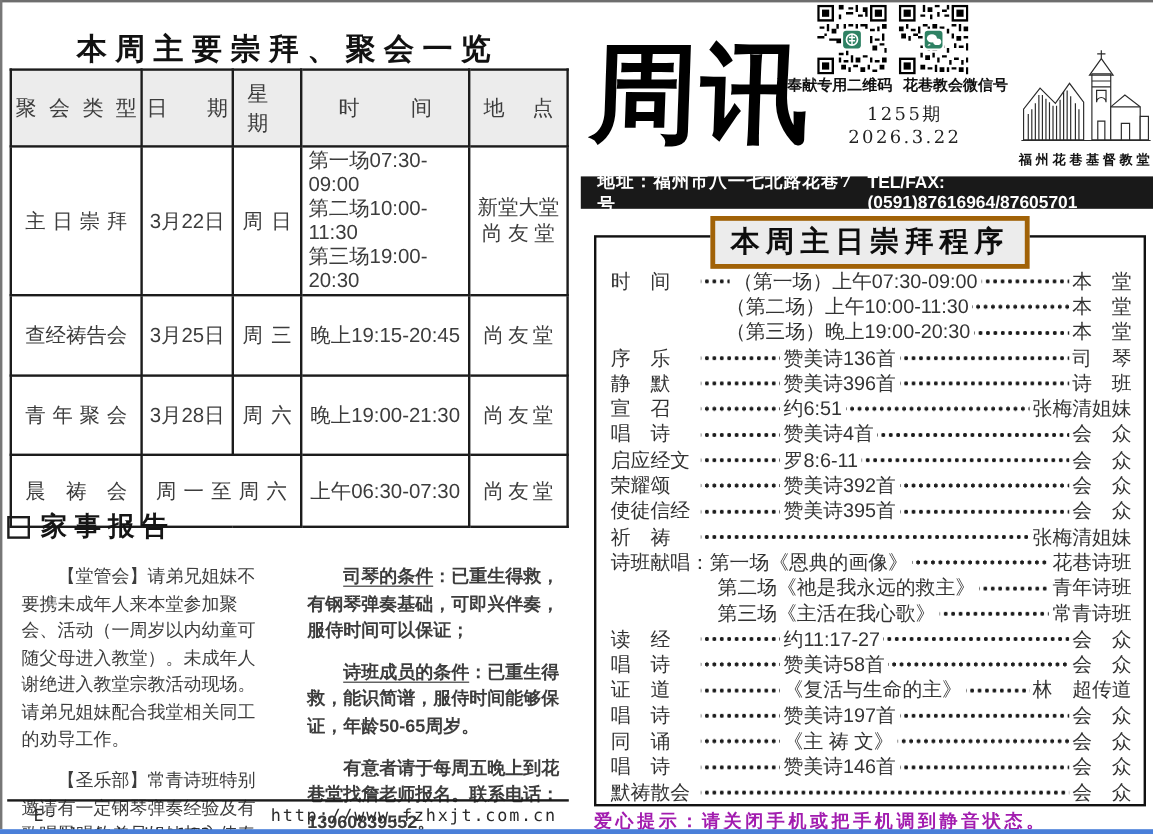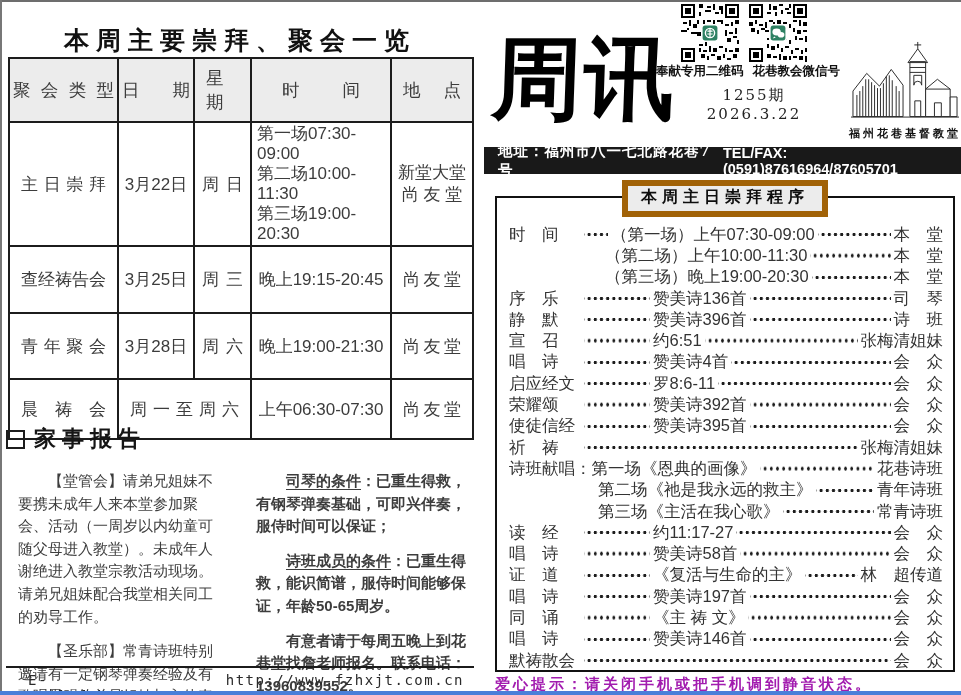--- a/index.html
+++ b/index.html
@@ -53,22 +53,22 @@
   .addr-bar{position:absolute;left:484px;top:147px;width:477px;height:27px;background:#191919;
     display:flex;align-items:center;justify-content:space-between;color:#fff;box-sizing:border-box;
     padding:0 2px 0 14px;}
   .addr-bar .addr{font-family:"DejaVu Serif",serif;font-weight:bold;font-size:14.5px;letter-spacing:1px;}
   .addr-bar .tel{font-weight:bold;font-size:14.5px;}
 
   
   .pbox{position:absolute;left:495px;top:196px;width:460px;height:476px;border:2px solid #111;
     box-sizing:border-box;padding:26px 10px 4px 12px;}
   .ptitle{position:absolute;left:50%;top:-18px;transform:translateX(-50%);background:#ececec;
-    border:6px solid #a16207;padding:1px 13px 3px;font-family:"DejaVu Serif",serif;font-weight:bold;
-    font-size:16px;letter-spacing:5px;white-space:nowrap;color:#0d0d0d;}
+    border:4px solid #a16207;padding:1px 13px 3px;font-family:"DejaVu Serif",serif;font-weight:bold;
+    font-size:24px;letter-spacing:5px;white-space:nowrap;color:#0d0d0d;}
   .prow{display:flex;align-items:center;height:21.3px;font-size:16.5px;color:#333;white-space:nowrap;}
   .plab{flex:0 0 72px;}
   .plab5{flex:0 0 auto;}
   .pmid{flex:0 0 auto;}
   .pright{flex:0 0 auto;}
   .pd{align-self:stretch;background-image:radial-gradient(circle,#1d1d1d 1.55px,transparent 1.85px);
       background-size:6.2px 100%;background-repeat:repeat-x;background-position:2px center;margin:0 3px;}
   .pd.grow{flex:1 1 10px;}
   .pd.w24{flex:0 0 24px;} .pd.w66{flex:0 0 66px;}
   .sp96{flex:0 0 96px;} .sp89{flex:0 0 89px;}

